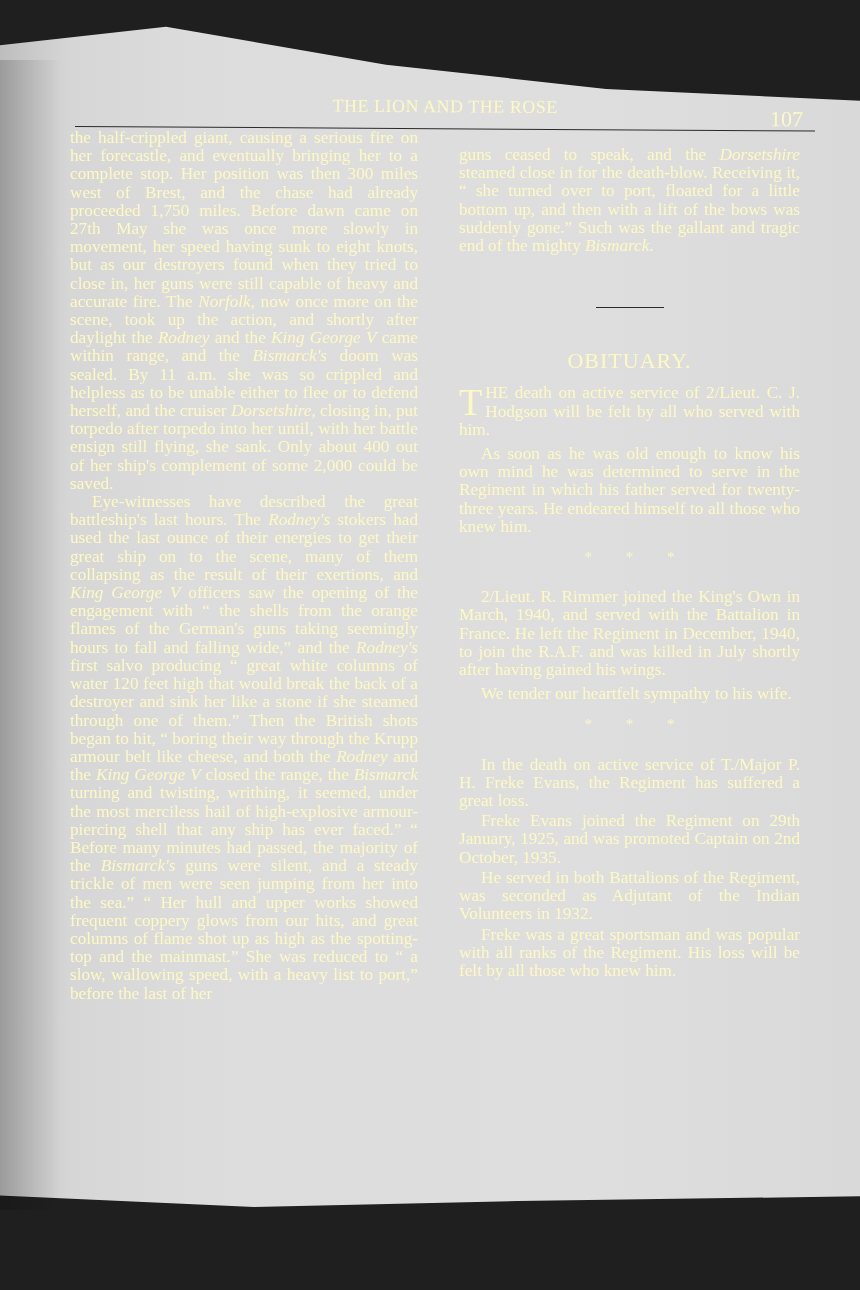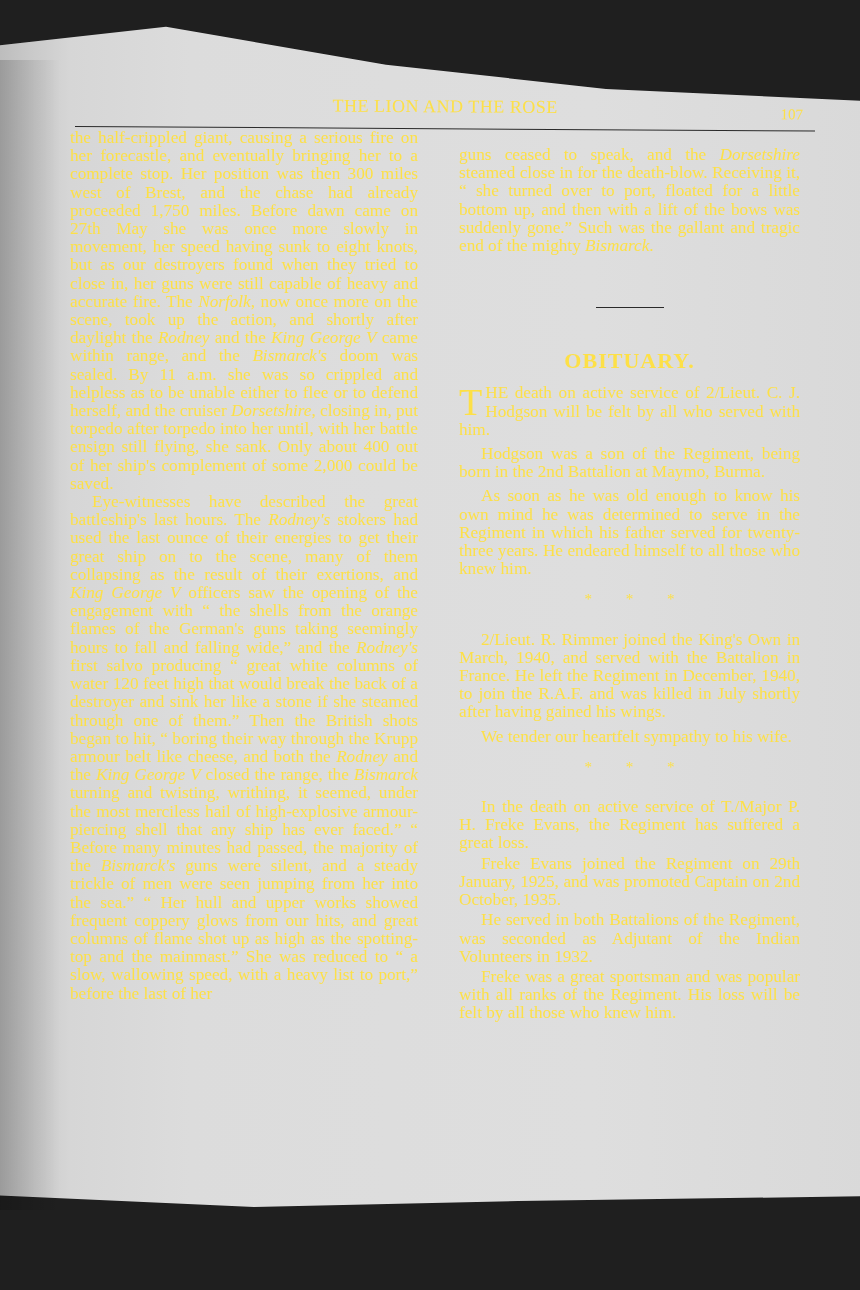--- a/index.html
+++ b/index.html
@@ -26,21 +26,21 @@
       background: linear-gradient(90deg, #b9b9b9 0px, #c9c9c9 40px, #d6d6d6 80px, #dcdcdc 200px, #dedede 600px, #d9d9d9 880px);
       border-radius: 40px 0 0 30px;
       clip-path: polygon(0 2%, 20% 0.4%, 45% 3.5%, 70% 5.5%, 100% 6.5%, 100% 96.4%, 60% 96.8%, 30% 97.3%, 0 96.3%);
     }
     .page-inner {
       position: absolute;
       left: 0; top: 0;
       width: 860px;
       height: 1290px;
       font-family: "Liberation Serif", "DejaVu Serif", serif;
-      color: #fde047;
+      color: #fef9c3;
     }
     .running-head {
       position: absolute;
       left: 75px;
       top: 92px;
       width: 740px;
       height: 34px;
       border-bottom: 1.5px solid #2a2a2a;
       transform: rotate(0.35deg);
       transform-origin: left bottom;
@@ -51,21 +51,21 @@
       right: 0;
       top: 2px;
       text-align: center;
       font-size: 18px;
       letter-spacing: 0.5px;
     }
     .page-number {
       position: absolute;
       right: 12px;
       top: 10px;
-      font-size: 15px;
+      font-size: 22px;
     }
     .col {
       position: absolute;
       font-size: 17.2px;
       line-height: 18.2px;
       text-align: justify;
     }
     .col-left {
       left: 70px;
       top: 129px;
@@ -86,21 +86,21 @@
     .col p.gap-xs { margin-top: 2px; }
     .col i { }
     .rule-short {
       width: 68px;
       height: 0;
       border-top: 1.5px solid #2a2a2a;
       margin: 52px auto 0 auto;
     }
     .section-title {
       text-align: center;
-      font-weight: bold;
+      font-weight: normal;
       font-size: 22px;
       letter-spacing: 1px;
       margin-top: 44px;
       margin-bottom: 14px;
     }
     .dropcap {
       float: left;
       font-size: 38px;
       line-height: 32px;
       margin: 2px 3px 0 0;
@@ -145,21 +145,20 @@
 
     <div class="col col-right">
       <p><span>guns ceased to speak, and the </span><i>Dorsetshire</i><span> steamed close in for the death-blow. Receiving it, “ she turned over to port, floated for a little bottom up, and then with a lift of the bows was suddenly gone.” Such was the gallant and tragic end of the mighty </span><i>Bismarck</i><span>.</span></p>
 
       <div class="rule-short"></div>
 
       <div class="section-title">OBITUARY.</div>
 
       <div>
         <p><span class="dropcap">T</span><span>HE death on active service of 2/Lieut. C. J. Hodgson will be felt by all who served with him.</span></p>
-        <p class="indent gap-sm">Hodgson was a son of the Regiment, being born in the 2nd Battalion at Maymo, Burma.</p>
         <p class="indent gap-sm">As soon as he was old enough to know his own mind he was determined to serve in the Regiment in which his father served for twenty-three years. He endeared himself to all those who knew him.</p>
       </div>
 
       <div class="stars">* * *</div>
 
       <div>
         <p class="indent">2/Lieut. R. Rimmer joined the King's Own in March, 1940, and served with the Battalion in France. He left the Regiment in December, 1940, to join the R.A.F. and was killed in July shortly after having gained his wings.</p>
         <p class="indent gap-sm">We tender our heartfelt sympathy to his wife.</p>
       </div>
 

